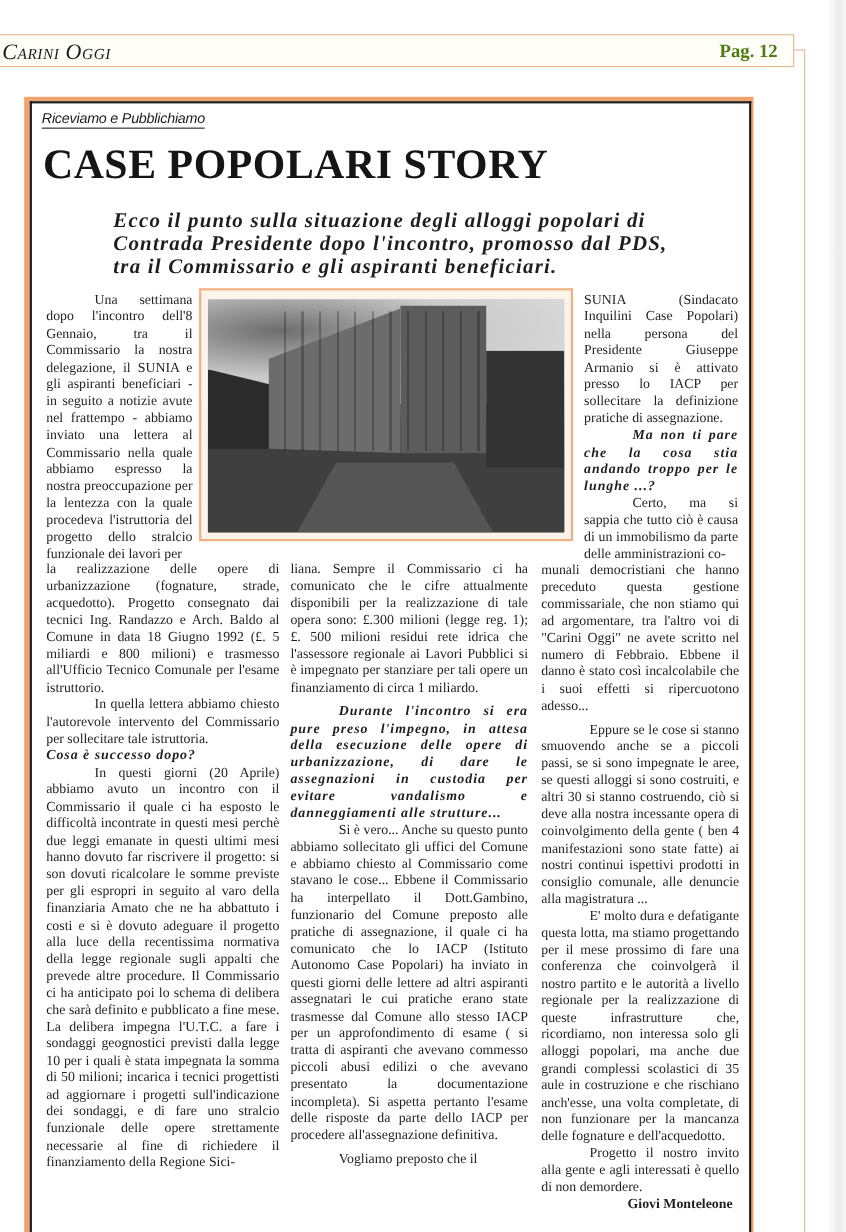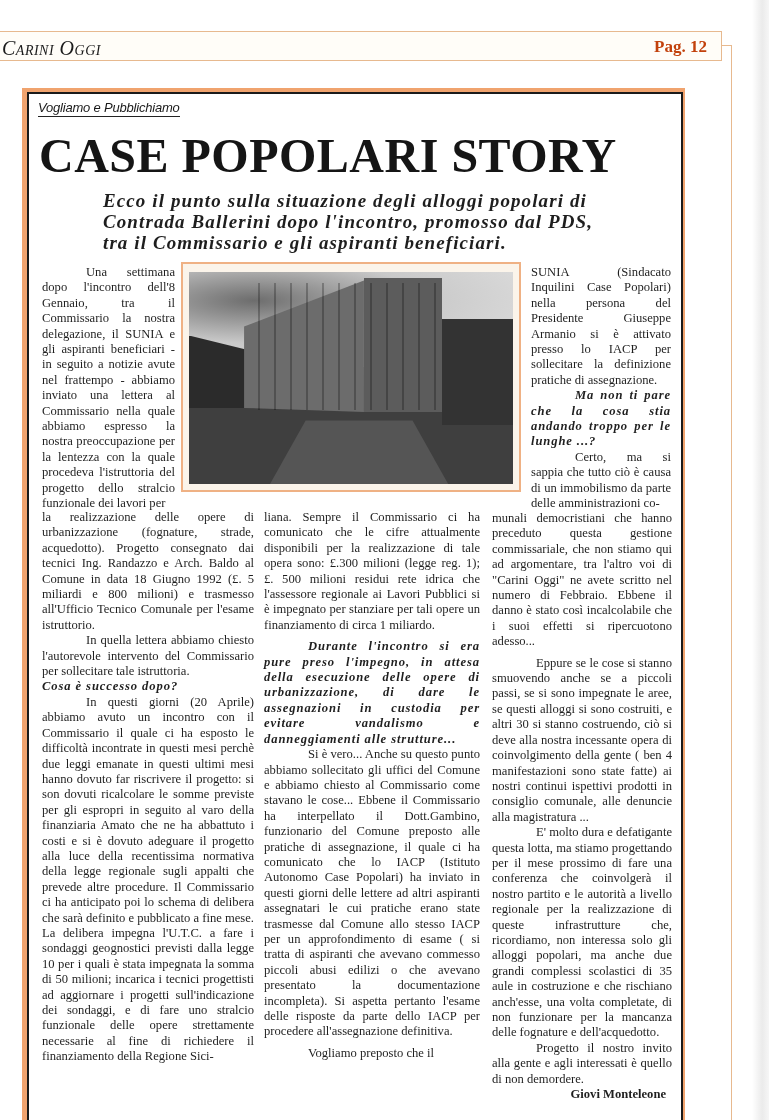--- a/index.html
+++ b/index.html
@@ -9,21 +9,21 @@
   .masthead {
     position: absolute; left: 0; top: 31px; width: 722px; height: 30px;
     border-top: 1px solid #e7b98f; border-bottom: 1px solid #e7b98f; border-right: 1px solid #e7b98f;
     background: #fffdf8;
   }
   .masthead-title {
     position: absolute; left: 2px; top: 5px; font-style: italic; font-size: 20px;
     letter-spacing: 0.5px; color: #1b1b1b; font-variant: small-caps;
   }
   .masthead-page {
-    position: absolute; right: 14px; top: 5px; font-weight: bold; font-size: 17px; color: #c2410c;
+    position: absolute; right: 14px; top: 5px; font-weight: bold; font-size: 17px; color: #4d7c0f;
   }
   .page-rule-right {
     position: absolute; left: 722px; top: 45px; width: 10px; height: 1px; background: #e7b98f;
   }
   .page-rule-vert {
     position: absolute; left: 731px; top: 45px; width: 1px; height: 1075px; background: #e7b98f;
   }
   .right-shade {
     position: absolute; left: 752px; top: 0; width: 17px; height: 1120px;
     background: linear-gradient(90deg, #ffffff 0%, #ebebeb 60%, #f6f6f6 100%);
@@ -37,21 +37,21 @@
     position: relative; width: 656px; height: 1040px; background: #ffffff;
     border: 2px solid #1a1a1a; border-bottom: none;
   }
 
   .kicker {
     position: absolute; left: 9px; top: 6px; font-style: italic; font-size: 13px;
     font-family: "Liberation Sans", sans-serif; font-stretch: condensed;
     border-bottom: 1px solid #222; padding-bottom: 1px; letter-spacing: -0.2px;
   }
   .headline {
-    position: absolute; left: 10px; top: 34px; font-weight: bold; font-size: 48px;
+    position: absolute; left: 10px; top: 34px; font-weight: bold; font-size: 38px;
     letter-spacing: 0.5px; color: #151515; white-space: nowrap;
   }
   .subhead {
     position: absolute; left: 74px; top: 96px; width: 480px;
     font-weight: bold; font-style: italic; font-size: 19px; line-height: 21px;
     letter-spacing: 1.1px; color: #1e1e1e;
   }
   .subhead div { white-space: nowrap; }
 
   .photo-frame {
@@ -96,26 +96,26 @@
   <span class="masthead-title">Carini Oggi</span>
   <span class="masthead-page">Pag. 12</span>
 </div>
 <div class="page-rule-right"></div>
 <div class="page-rule-vert"></div>
 <div class="right-shade"></div>
 
 <div class="article">
   <div class="article-inner">
 
-    <div class="kicker">Vogliamo e Pubblichiamo</div>
+    <div class="kicker">Riceviamo e Pubblichiamo</div>
     <div class="headline">CASE POPOLARI STORY</div>
 
     <div class="subhead">
       <div>Ecco il punto sulla situazione degli alloggi popolari di</div>
-      <div>Contrada  Ballerini  dopo  l'incontro,   promosso dal  PDS,</div>
+      <div>Contrada  Presidente  dopo  l'incontro,   promosso dal  PDS,</div>
       <div>tra   il   Commissario e gli aspiranti beneficiari.</div>
     </div>
 
     <div class="photo-frame">
       <div class="photo" title="Black-and-white photo of an unfinished multi-storey public housing block in Contrada Ballerini">
         <div class="sky"></div>
         <div class="hill"></div>
         <div class="ground"></div>
         <div class="road"></div>
         <div class="bldg-side"></div>

